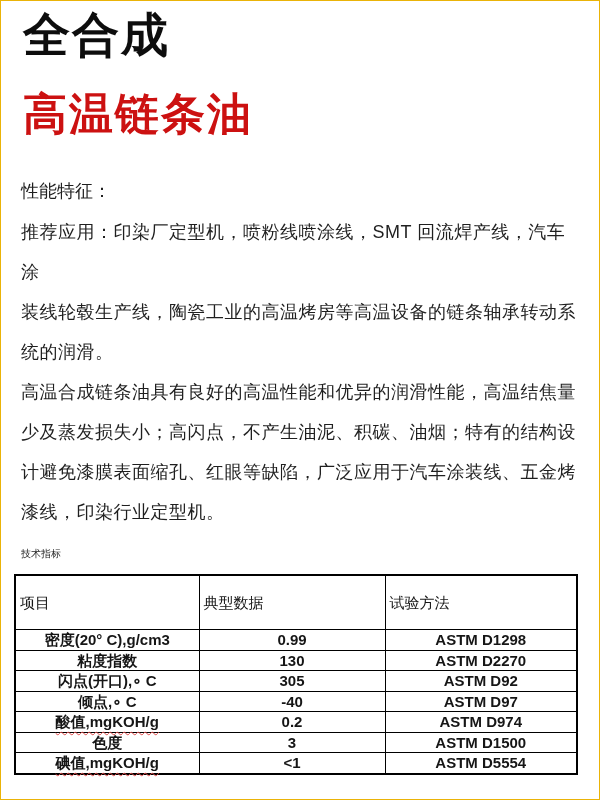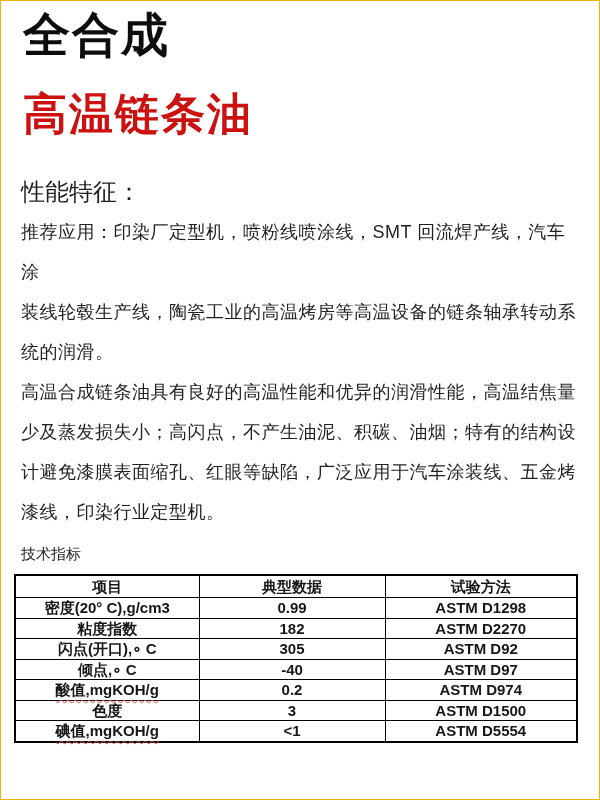--- a/index.html
+++ b/index.html
@@ -19,38 +19,38 @@
   }
   .title-black {
     font-size:47px; line-height:52px; font-weight:900;
     color:#0d0d0d; margin:8px 0 0 2px; letter-spacing:2px;
   }
   .title-red {
     font-size:44px; line-height:52px; font-weight:900;
     margin:27px 0 0 2px; letter-spacing:2px;
   }
   .sec-heading {
-    font-size:24px; line-height:40px; margin:32px 0 0 0;
+    font-size:18px; line-height:40px; margin:32px 0 0 0;font-family:Liberation Mono, monospace;
   }
   .body-para {
     font-size:18px; line-height:40px; margin:0;
     white-space:pre-line; letter-spacing:0.5px;
   }
   .spec-heading {
-    font-size:15px; line-height:20px; margin:12px 0 0 0;
+    font-size:10px; line-height:20px; margin:12px 0 0 0;
   }
   table.specs {
     border-collapse:collapse; table-layout:fixed;
     width:562px; margin:10px 0 0 -7px;
     font-weight:700; font-size:15px; color:#161616;
   }
   table.specs, table.specs td, table.specs th { border:1px solid #000; }
   table.specs { border-width:2px; }
   table.specs th {
-    line-height:21px; padding:0 4px; text-align:center; font-weight:700;
+    line-height:21px; padding:16px 4px; text-align:left; font-weight:400;
   }
   table.specs td { line-height:19.5px; padding:0 4px; vertical-align:middle; }
   td.c-item { text-align:center; padding-left:6px; }
   td.c-val, td.c-met { text-align:center;margin-left:21px; }
   .tline { line-height:19.5px; min-height:19.5px; }
   .squiggle {
     text-decoration:underline;
     text-decoration-style:wavy;
     text-decoration-color:#e04b4b;
     text-decoration-thickness:1px;
@@ -90,21 +90,21 @@
       </tr>
     </thead>
     <tbody>
       <tr>
         <td class="c-item">密度(20° C),g/cm3</td>
         <td class="c-val">0.99</td>
         <td class="c-met">ASTM D1298</td>
       </tr>
       <tr>
         <td class="c-item">粘度指数</td>
-        <td class="c-val">182</td>
+        <td class="c-val">130</td>
         <td class="c-met">ASTM D2270</td>
       </tr>
       <tr>
         <td class="c-item">闪点(开口),∘ C</td>
         <td class="c-val">305</td>
         <td class="c-met">ASTM D92</td>
       </tr>
       <tr>
         <td class="c-item">倾点,∘ C</td>
         <td class="c-val">-40</td>

